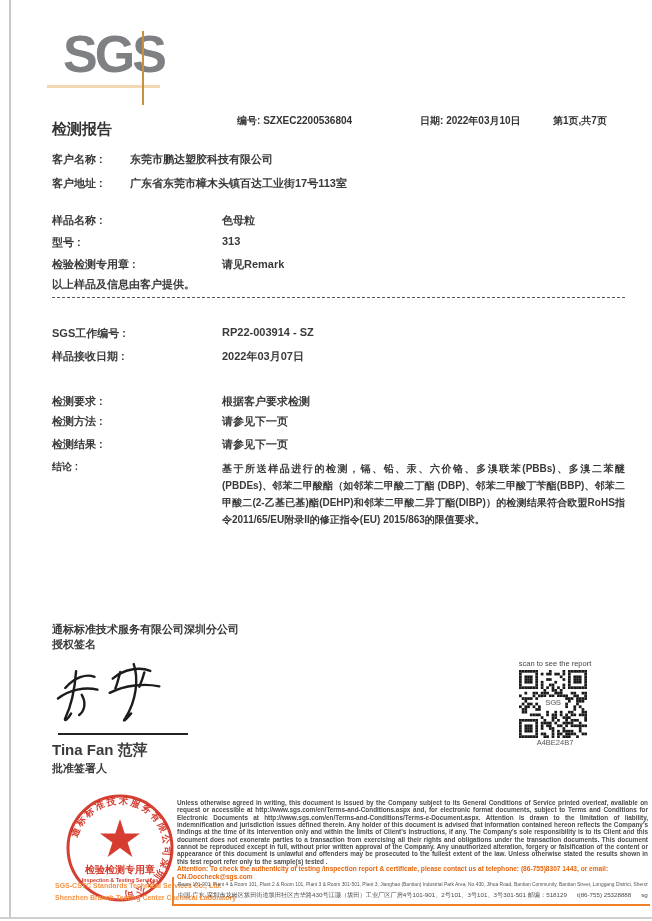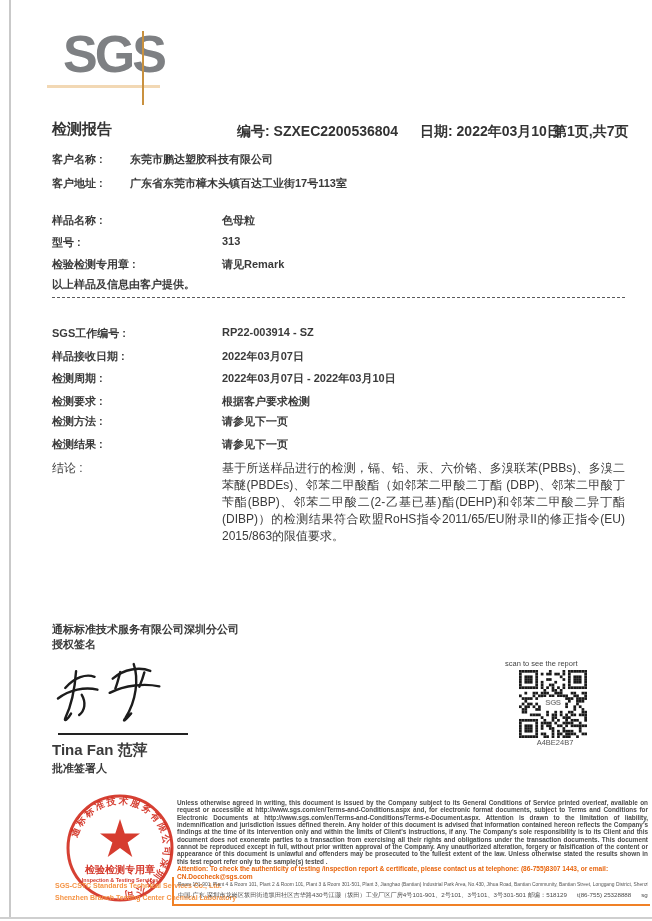--- a/index.html
+++ b/index.html
@@ -12,44 +12,44 @@
   .abs { position:absolute; }
   .edge-left { left:9px; top:0; width:2px; height:919px; background:#c9c9c9; }
   .edge-bottom { left:0; top:917px; width:652px; height:2px; background:#cfcfcf; }
 
   
   .logo-text { left:63px; top:28px; font-size:52px; font-weight:900; color:#7e8083; letter-spacing:-3px; line-height:1; }
   .logo-hline { left:47px; top:85px; width:113px; height:3px; background:#f2d8b4; }
   .logo-vline { left:142px; top:31px; width:2px; height:74px; background:#c9913f; }
 
   .title { left:52px; top:120px; font-size:15px; font-weight:700; color:#333; }
-  .hmeta { top:123px; font-size:14px; font-weight:600; color:#333; }
+  .hmeta { top:114px; font-size:10px; font-weight:600; color:#333; }
   .m-no { left:237px; } .m-date { left:420px; } .m-page { left:553px; }
 
   
   .row { left:52px; font-size:11px; font-weight:600; color:#3a3a3a; white-space:nowrap; }
   .row .lab { display:inline-block; vertical-align:top; }
   .w-c .lab { width:78px; }
   .w-s .lab { width:170px; }
   .dashed { left:52px; top:297px; width:573px; border-top:1px dashed #5a5a5a; }
 
-  .concl { left:52px; top:460px; font-size:12px; font-weight:400; color:#3a3a3a; }
+  .concl { left:52px; top:460px; font-size:10px; font-weight:700; color:#3a3a3a; }
   .concl .lab { display:inline-block; width:170px; vertical-align:top; }
   .concl .txt { display:inline-block; width:403px; line-height:17px; text-align:justify; }
 
   
   .sig-company { left:52px; top:622px; font-size:11px; font-weight:600; }
   .sig-auth { left:52px; top:637px; font-size:11px; font-weight:600; }
   .sig-svg { left:52px; top:662px; }
   .sig-line { left:58px; top:733px; width:130px; height:2px; background:#222; }
   .sig-name { left:52px; top:741px; font-size:15px; font-weight:600; }
   .sig-role { left:52px; top:761px; font-size:11px; font-weight:600; }
 
   
-  .qr-caption { left:505px; top:659px; width:100px; text-align:left; font-size:7.5px; color:#444; }
+  .qr-caption { left:505px; top:659px; width:100px; text-align:center; font-size:7.5px; color:#444; }
   .qr-box { left:519px; top:670px; width:68px; height:68px; background:#fff; }
   .qr-box svg { display:block; }
   .qr-center { left:543px; top:697px; width:20px; height:11px; background:#fff;
                font-size:8px; font-weight:900; color:#8a8a8a; text-align:center; line-height:11px; letter-spacing:-0.5px;}
   .qr-code-text { left:505px; top:738px; width:100px; text-align:center; font-size:7.5px; color:#555; }
 
   
   .stamp { left:52px; top:790px; }
   .stamp-en1 { left:55px; top:882px; font-size:7px; font-weight:700; color:#f59445; white-space:nowrap; }
   .stamp-en2 { left:55px; top:894px; font-size:7px; font-weight:700; color:#f59445; white-space:nowrap; }
@@ -106,23 +106,20 @@
   </div>
   <div class="abs row" style="top:277px">以上样品及信息由客户提供。</div>
 
   <div class="abs dashed"></div>
 
   <div class="abs row w-s" style="top:326px">
     <span class="lab">SGS工作编号 :</span><span>RP22-003914 - SZ</span>
   </div>
   <div class="abs row w-s" style="top:349px">
     <span class="lab">样品接收日期 :</span><span>2022年03月07日</span>
-  </div>
-  <div class="abs row w-s" style="top:371px">
-    <span class="lab">检测周期 :</span><span>2022年03月07日 - 2022年03月10日</span>
   </div>
   <div class="abs row w-s" style="top:414px">
     <span class="lab">检测方法 :</span><span>请参见下一页</span>
   </div>
   <div class="abs row w-s" style="top:394px">
     <span class="lab">检测要求 :</span><span>根据客户要求检测</span>
   </div>
   <div class="abs row w-s" style="top:437px">
     <span class="lab">检测结果 :</span><span>请参见下一页</span>
   </div>

